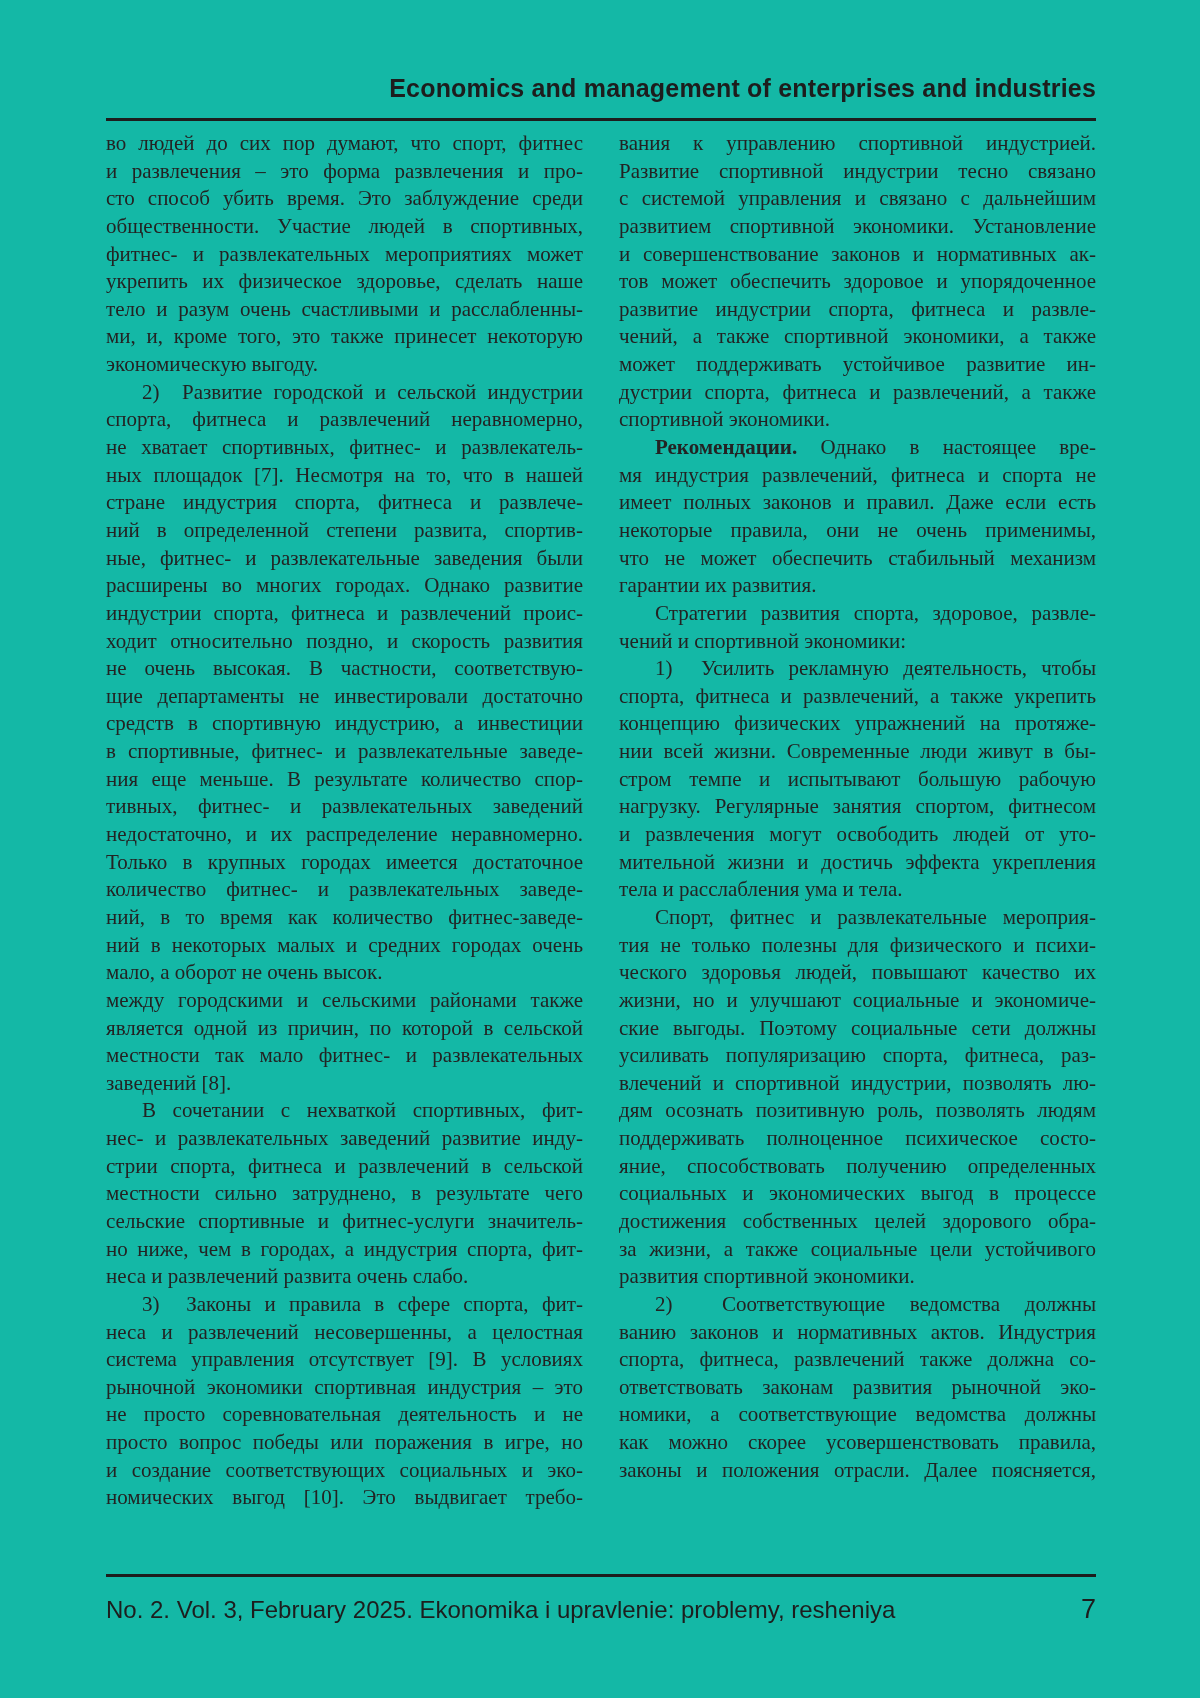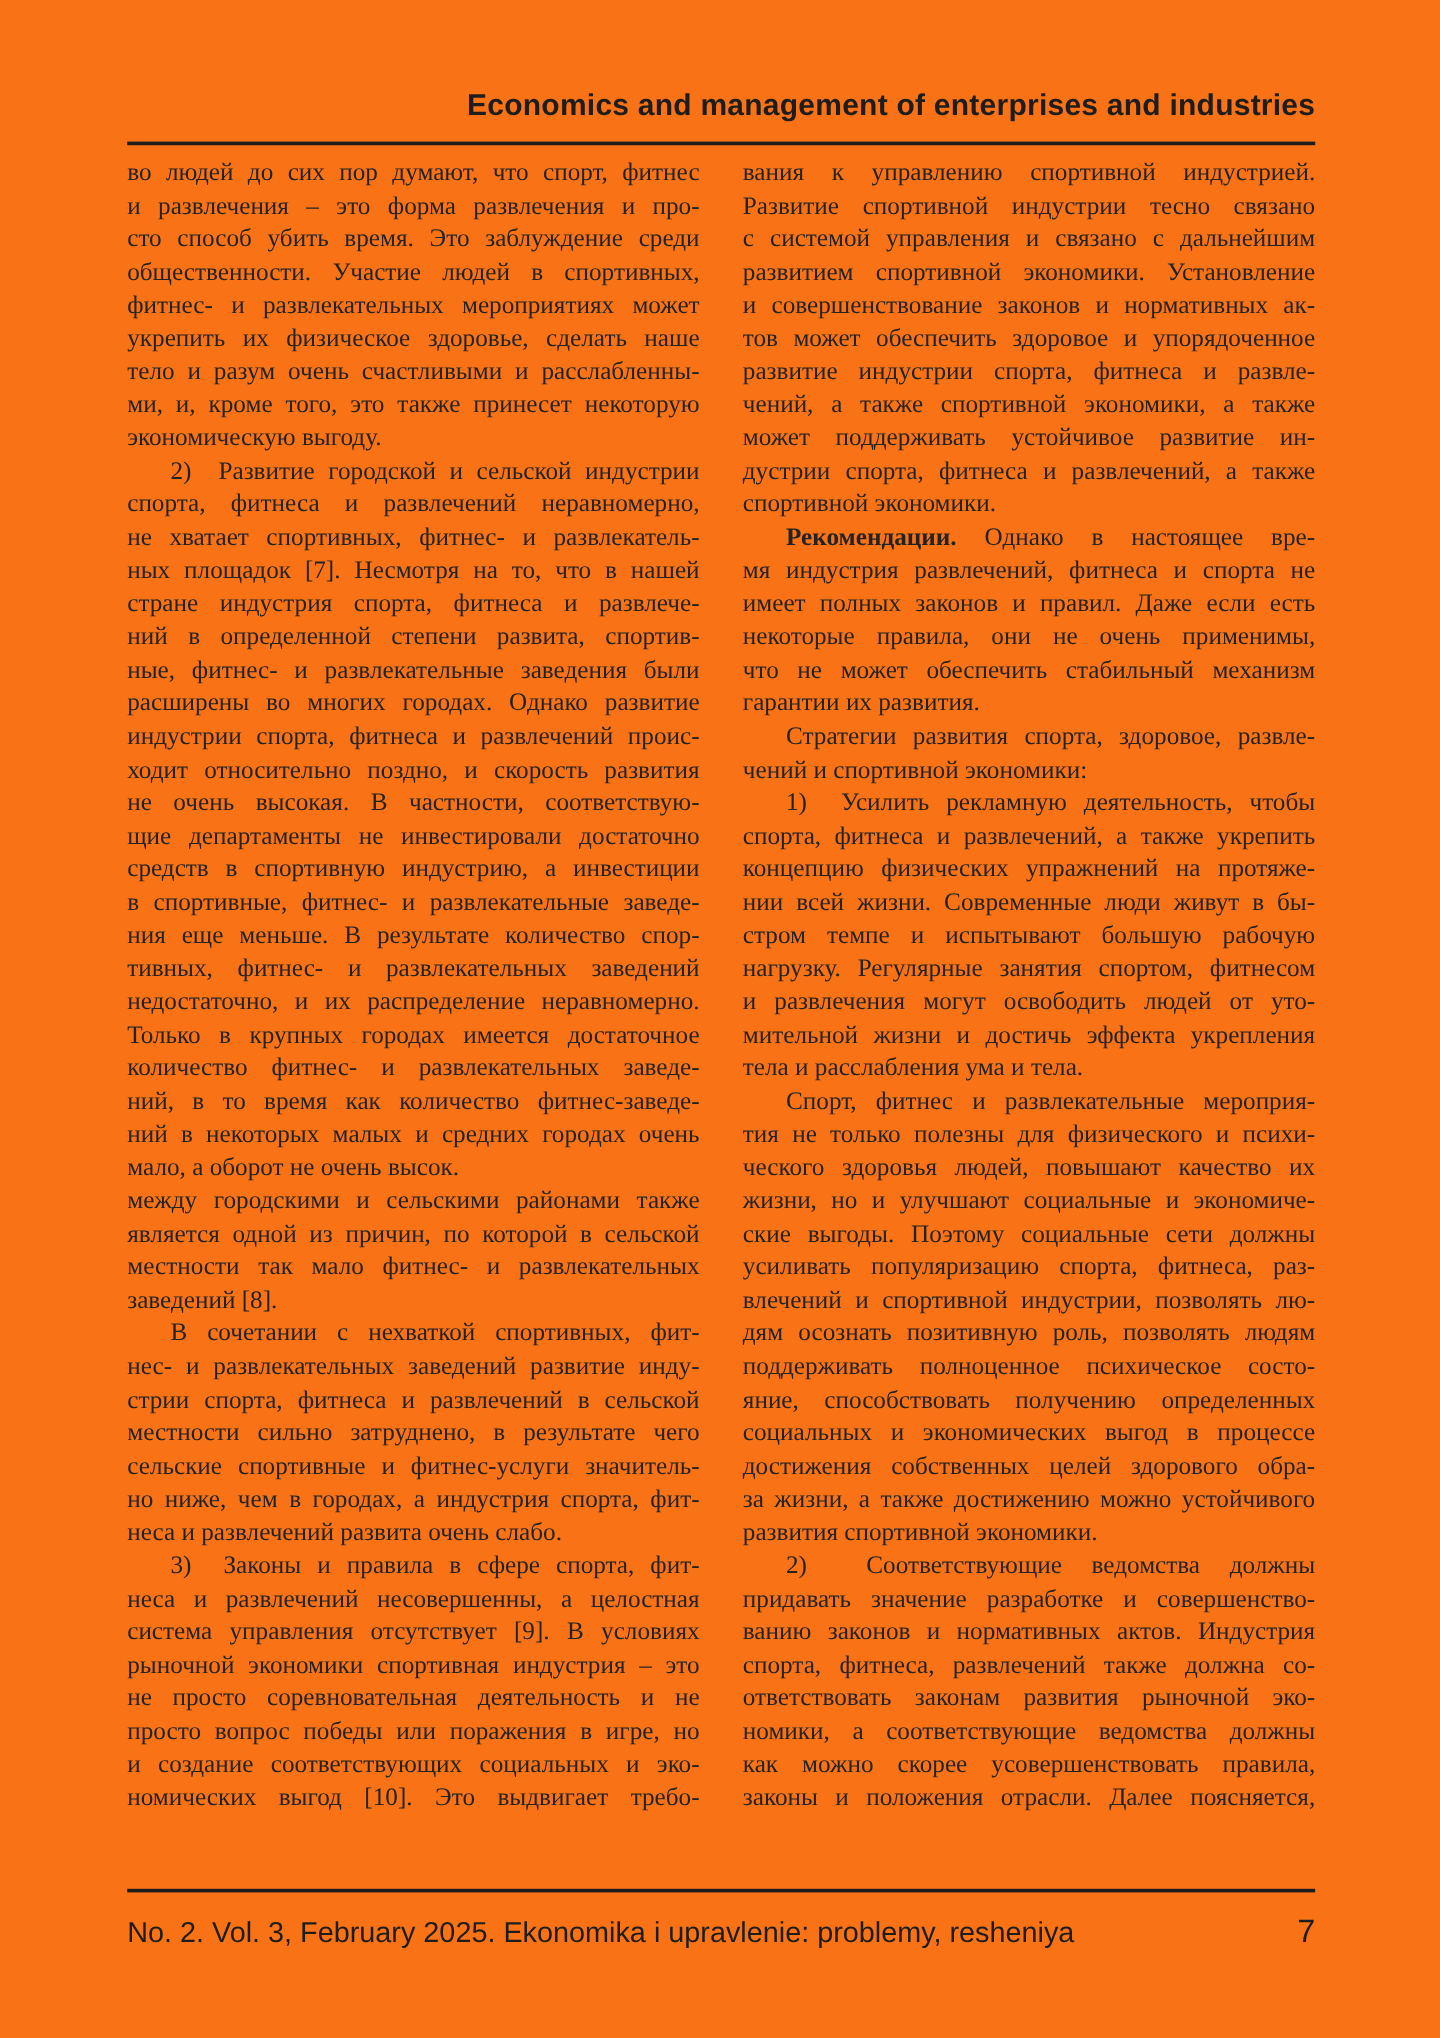--- a/index.html
+++ b/index.html
@@ -1,20 +1,20 @@
 <!DOCTYPE html>
 <html lang="ru"><head>
 <meta charset="utf-8">
 <style>
   html, body { margin: 0; padding: 0; background: #ffffff; }
   .page {
     position: relative;
     width: 1200px;
     height: 1698px;
-    background: #f97316;
+    background: #14b8a6;
     overflow: hidden;
     color: #222222;
   }
   
   .running-head {
     position: absolute;
     left: 106px;
     right: 104px;
     top: 74px;
     text-align: right;
@@ -203,26 +203,25 @@
           <div class="line">ческого здоровья людей, повышают качество их</div>
           <div class="line">жизни, но и улучшают социальные и экономиче-</div>
           <div class="line">ские выгоды. Поэтому социальные сети должны</div>
           <div class="line">усиливать популяризацию спорта, фитнеса, раз-</div>
           <div class="line">влечений и спортивной индустрии, позволять лю-</div>
           <div class="line">дям осознать позитивную роль, позволять людям</div>
           <div class="line">поддерживать полноценное психическое состо-</div>
           <div class="line">яние, способствовать получению определенных</div>
           <div class="line">социальных и экономических выгод в процессе</div>
           <div class="line">достижения собственных целей здорового обра-</div>
-          <div class="line">за жизни, а также достижению можно устойчивого</div>
+          <div class="line">за жизни, а также социальные цели устойчивого</div>
           <div class="line last">развития спортивной экономики.</div>
         </div>
         <div class="paragraph">
           <div class="line indent">2)&nbsp; Соответствующие ведомства должны</div>
-          <div class="line">придавать значение разработке и совершенство-</div>
           <div class="line">ванию законов и нормативных актов. Индустрия</div>
           <div class="line">спорта, фитнеса, развлечений также должна со-</div>
           <div class="line">ответствовать законам развития рыночной эко-</div>
           <div class="line">номики, а соответствующие ведомства должны</div>
           <div class="line">как можно скорее усовершенствовать правила,</div>
           <div class="line">законы и положения отрасли. Далее поясняется,</div>
         </div>
       </div>
   </div>
 

